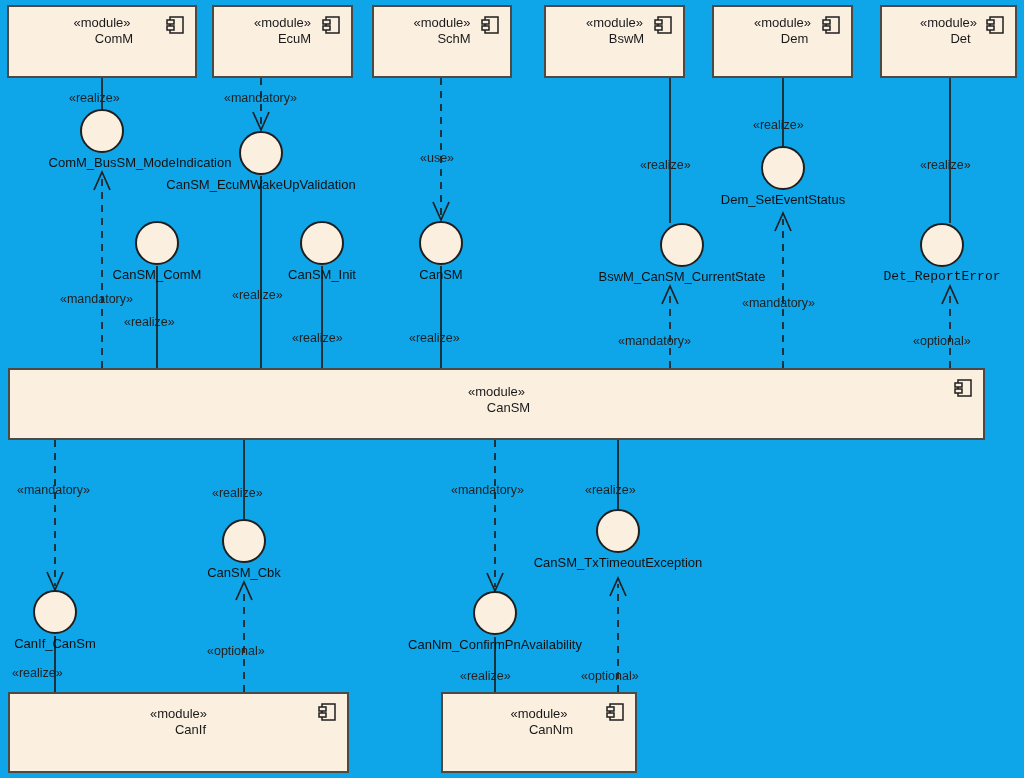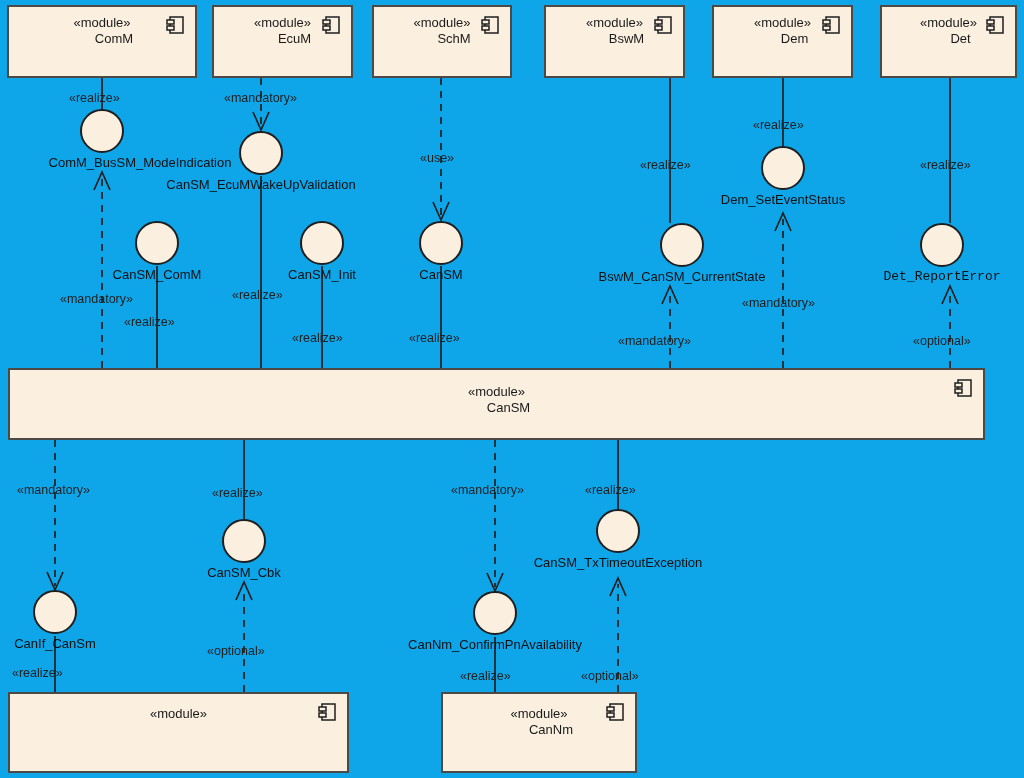--- a/index.html
+++ b/index.html
@@ -179,20 +179,21 @@
     <svg class="compicon" viewBox="0 0 20 20">
       <rect x="4" y="2" width="13" height="16" fill="none" stroke="#1f1f1f" stroke-width="1.5"></rect>
       <rect x="1" y="5" width="7" height="4" fill="#fbf0e0" stroke="#1f1f1f" stroke-width="1.5"></rect>
       <rect x="1" y="11" width="7" height="4" fill="#fbf0e0" stroke="#1f1f1f" stroke-width="1.5"></rect>
     </svg>
   </div>
 
   <div class="module" style="left:8px;top:692px;width:341px;height:81px;">
     <div class="mtext" style="top:12px;">
       <span class="stereo">«module»</span>
+      <span class="mname">CanIf</span>
     </div>
     <svg class="compicon" viewBox="0 0 20 20">
       <rect x="4" y="2" width="13" height="16" fill="none" stroke="#1f1f1f" stroke-width="1.5"></rect>
       <rect x="1" y="5" width="7" height="4" fill="#fbf0e0" stroke="#1f1f1f" stroke-width="1.5"></rect>
       <rect x="1" y="11" width="7" height="4" fill="#fbf0e0" stroke="#1f1f1f" stroke-width="1.5"></rect>
     </svg>
   </div>
 
   <div class="module" style="left:441px;top:692px;width:196px;height:81px;">
     <div class="mtext" style="top:12px;">

